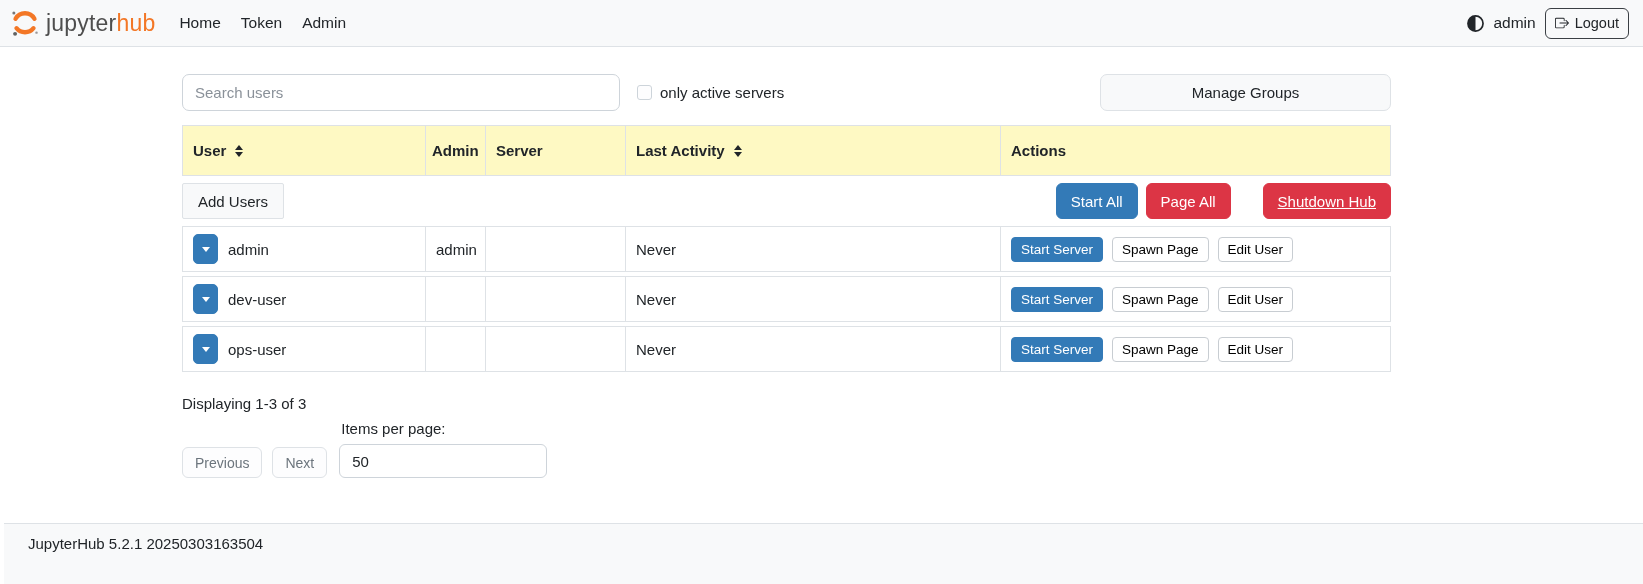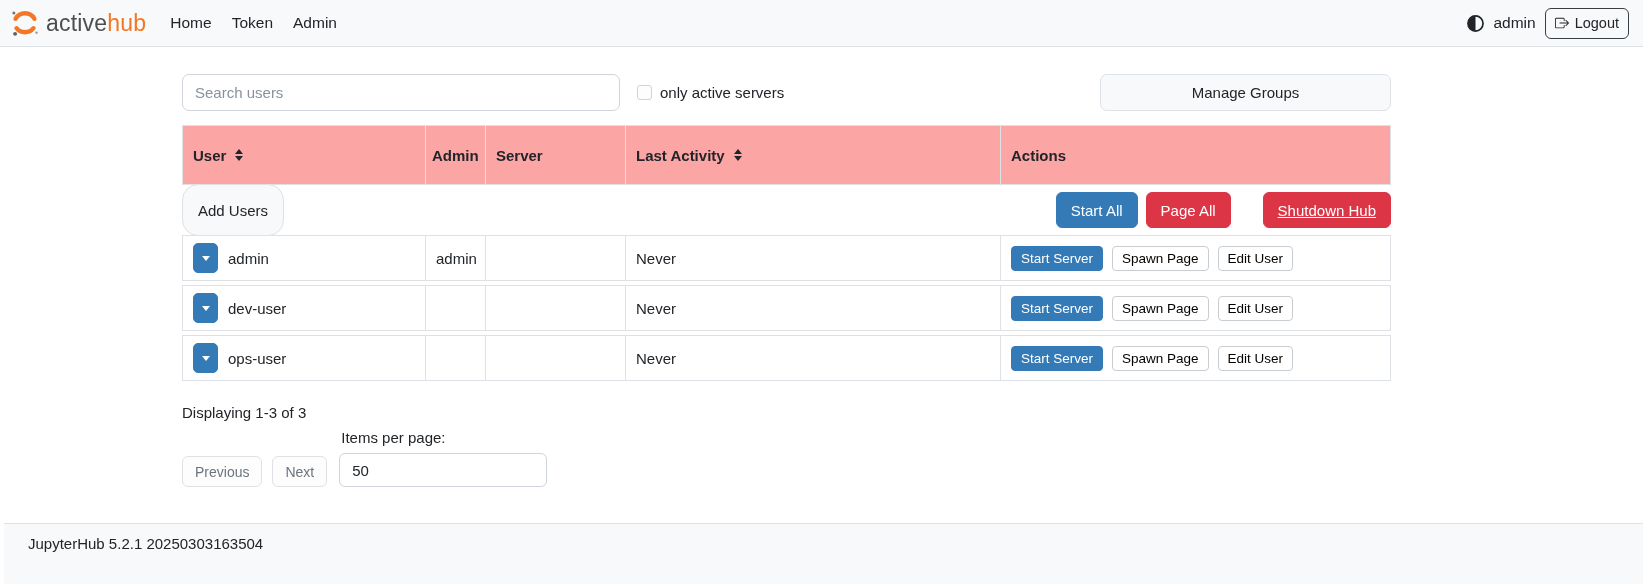--- a/index.html
+++ b/index.html
@@ -59,40 +59,40 @@
   }
   .checkbox-label { font-size: 15px; cursor: pointer; }
   .manage-groups-btn {
     margin-left: auto; width: 291px; height: 37px;
     background: #f8f9fa; border: 1px solid #dee2e6; border-radius: 7px;
     font-size: 15px; font-family: inherit; color: #212529; cursor: pointer;
   }
 
   
   .table-header {
-    display: flex; margin-top: 14px; height: 60px;
-    border: 1px solid #dee2e6; background: #fca5a5;
+    display: flex; margin-top: 14px; height: 51px;
+    border: 1px solid #dee2e6; background: #fef9c3;
     font-weight: bold; align-items: stretch;
   }
   .th { display: flex; align-items: center; padding-left: 10px; }
   .col-user { width: 243px; border-right: 1px solid #dee2e6; }
   .col-admin { width: 60px; border-right: 1px solid #dee2e6; padding-left: 6px; }
   .col-server { width: 140px; border-right: 1px solid #dee2e6; }
   .col-activity { width: 375px; border-right: 1px solid #dee2e6; }
   .col-actions { flex: 1; }
   .sort-icon { display: inline-flex; flex-direction: column; gap: 2px; margin-left: 9px; cursor: pointer; }
   .sort-icon .up { width:0; height:0; border-left:4px solid transparent; border-right:4px solid transparent; border-bottom:5px solid #212529; }
   .sort-icon .down { width:0; height:0; border-left:4px solid transparent; border-right:4px solid transparent; border-top:5px solid #212529; }
 
   
   .button-row { display: flex; align-items: center; padding: 7px 0; height: 50px; }
   .btn { font-family: inherit; cursor: pointer; }
   .add-users-btn {
-    height: 52px; padding: 0 15px;
-    background: #f8f9fa; border: 1px solid #dee2e6; border-radius: 16px;
+    height: 36px; padding: 0 15px;
+    background: #f8f9fa; border: 1px solid #dee2e6; border-radius: 2px;
     font-size: 15px; color: #212529;
   }
   .bulk-right { margin-left: auto; display: flex; align-items: center; gap: 8px; }
   .btn-primary {
     background: #337ab7; color: #fff; border: 1px solid #337ab7;
     border-radius: 6px; height: 36px; padding: 0 14px; font-size: 15px;
   }
   .btn-danger {
     background: #dc3545; color: #fff; border: 1px solid #dc3545;
     border-radius: 6px; height: 36px; padding: 0 14px; font-size: 15px;
@@ -145,21 +145,21 @@
 
 <div class="navbar">
   <div class="brand">
     <svg class="brand-logo" viewBox="0 0 36 36">
       <path d="M8 13.5 A 11.5 11.5 0 0 1 28 13.5" fill="none" stroke="#f37726" stroke-width="4.6" stroke-linecap="round"></path>
       <path d="M9 23.5 A 11.5 11.5 0 0 0 27 23.5" fill="none" stroke="#f37726" stroke-width="4.6" stroke-linecap="round"></path>
       <circle cx="6.2" cy="7.5" r="1.6" fill="#767677"></circle>
       <circle cx="7.5" cy="29.5" r="2.1" fill="#616262"></circle>
       <circle cx="30.2" cy="28.2" r="1.3" fill="#989798"></circle>
     </svg>
-    <span class="brand-text"><span>active</span><span class="hub">hub</span></span>
+    <span class="brand-text"><span>jupyter</span><span class="hub">hub</span></span>
   </div>
   <div class="nav-links">
     <span class="nav-link">Home</span>
     <span class="nav-link">Token</span>
     <span class="nav-link">Admin</span>
   </div>
   <div class="nav-right">
     <svg class="theme-icon" viewBox="0 0 16 16">
       <circle cx="8" cy="8" r="7.1" fill="none" stroke="#212529" stroke-width="1.6"></circle>
       <path d="M8 0.9 a 7.1 7.1 0 0 0 0 14.2 z" fill="#212529"></path>

